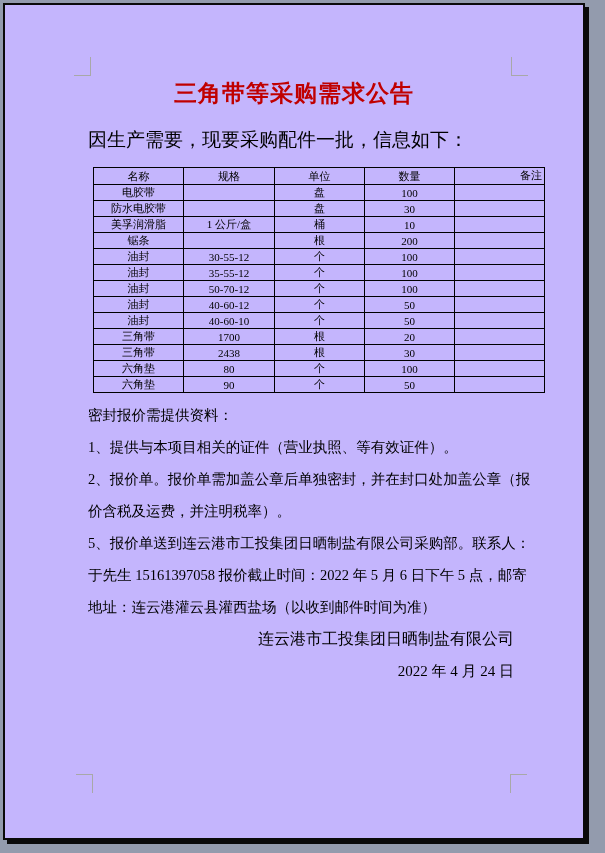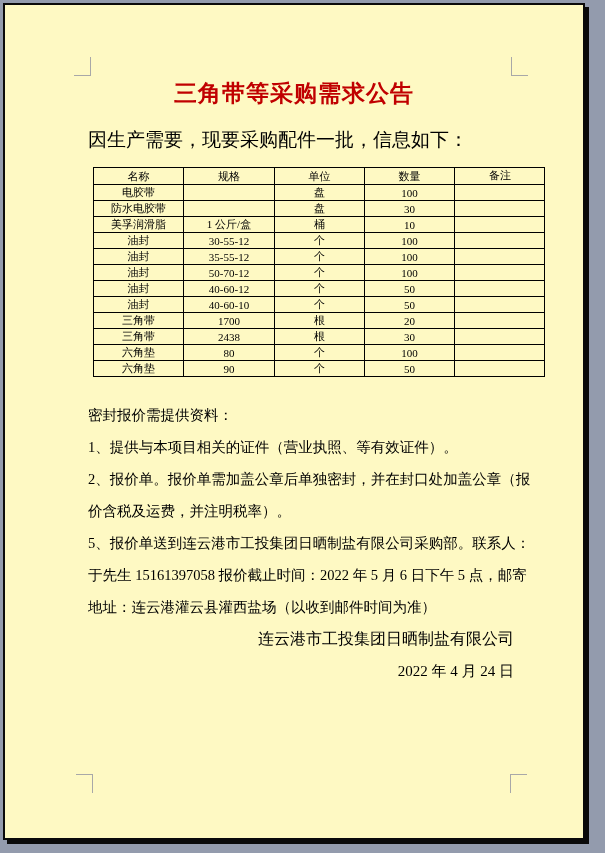--- a/index.html
+++ b/index.html
@@ -6,21 +6,21 @@
   body{
     width:605px;height:853px;
     background:#939bad;
     overflow:hidden;
     font-family:"Liberation Serif","DejaVu Serif",serif;
     position:relative;
   }
   .page{
     position:absolute;left:3px;top:3px;
     width:578px;height:833px;
-    background:#fef9c3;
+    background:#c4b5fd;
     border:2px solid #0a0a0a;
     box-shadow:4px 4px 0 #0a0a0a;
   }
   .crop{position:absolute;width:16px;height:18px;}
   .crop.tl{left:69px;top:52px;border-right:1px solid #a8a8a8;border-bottom:1px solid #a8a8a8;}
   .crop.tr{left:506px;top:52px;border-left:1px solid #a8a8a8;border-bottom:1px solid #a8a8a8;}
   .crop.bl{left:71px;top:769px;border-right:1px solid #a8a8a8;border-top:1px solid #a8a8a8;}
   .crop.br{left:505px;top:769px;border-left:1px solid #a8a8a8;border-top:1px solid #a8a8a8;}
   .title{
     position:absolute;left:0;top:73px;width:100%;
@@ -39,21 +39,21 @@
   table.items col.c0{width:90px;} table.items col.c1{width:91px;}
   table.items col.c2{width:90px;} table.items col.c3{width:90px;}
   table.items col.c4{width:90px;}
   table.items th,table.items td{
     border:1px solid #000;
     padding:0 2px;height:14px;
     text-align:center;font-weight:normal;
     overflow:hidden;white-space:nowrap;
   }
   table.items thead th{height:16px;}
-  table.items th.remark-h{text-align:center;vertical-align:top;padding-left:3px;}
+  table.items th.remark-h{text-align:right;vertical-align:top;padding-left:3px;}
   .paras{
     position:absolute;left:83px;top:394px;width:452px;
     font-size:14.5px;line-height:32px;color:#000;
     text-align:left;
   }
   .para{margin:0;}
   .sig,.datel{
     text-align:right;padding-right:26px;
   }
   .sig{font-size:16px;font-family:Liberation Serif, serif;}
@@ -106,20 +106,27 @@
           <td></td>
         </tr>
         <tr>
           <td>美孚润滑脂</td>
           <td>1 公斤/盒</td>
           <td>桶</td>
           <td>10</td>
           <td></td>
         </tr>
         <tr>
+          <td>锯条</td>
+          <td></td>
+          <td>根</td>
+          <td>200</td>
+          <td></td>
+        </tr>
+        <tr>
           <td>油封</td>
           <td>30-55-12</td>
           <td>个</td>
           <td>100</td>
           <td></td>
         </tr>
         <tr>
           <td>油封</td>
           <td>35-55-12</td>
           <td>个</td>

